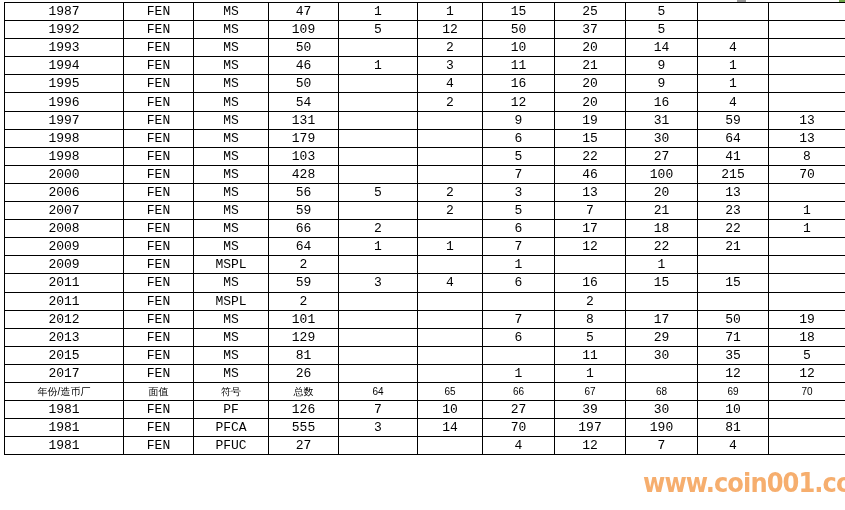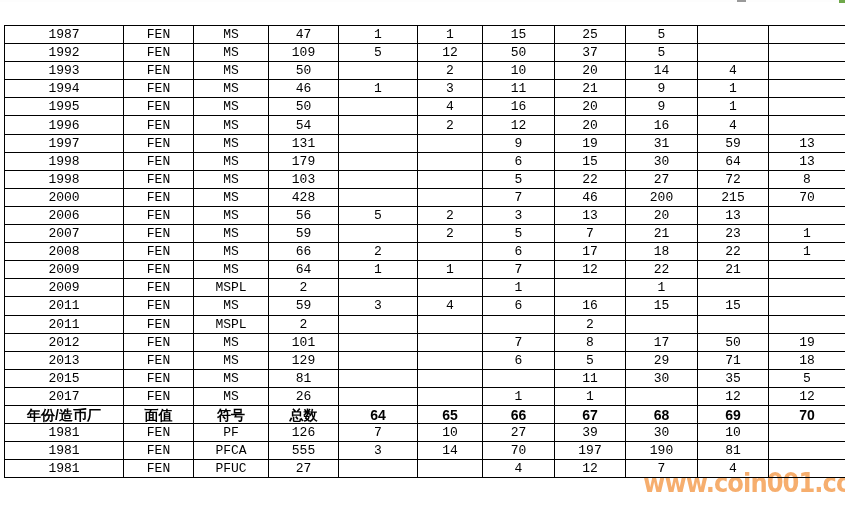--- a/index.html
+++ b/index.html
@@ -33,38 +33,37 @@
     position: absolute;
     left: 839px; top: 0;
     width: 6px; height: 3px;
   }
   table.census {
     position: absolute;
     left: 4px; top: 2px;
     border-collapse: collapse;
     table-layout: fixed;
     width: 841px;
-    margin-top: 23px;
   }
   table.census td {
     border: 1px solid #000000;
     height: 17.1px;
     padding: 0;
     font-size: 13px;
     line-height: 1;
     text-align: center;
     vertical-align: middle;
     color: #000000;
     background: #ffffff;
     overflow: hidden;
     white-space: nowrap;
   }
   tr.header-row td {
-    font-weight: 700;
-    font-size: 14px;
+    font-weight: 400;
+    font-size: 10px;
     font-family: "Liberation Sans", "Liberation Mono", sans-serif;
   }
   .watermark {
     position: absolute;
     left: 643px; top: 467px;
     font-family: "DejaVu Sans", sans-serif;
     font-weight: 700;
     font-size: 26px;
     letter-spacing: -1px;
     white-space: nowrap;
@@ -206,33 +205,33 @@
         <tr class="data-row">
           <td>1998</td>
           <td>FEN</td>
           <td>MS</td>
           <td>103</td>
           <td></td>
           <td></td>
           <td>5</td>
           <td>22</td>
           <td>27</td>
-          <td>72</td>
+          <td>41</td>
           <td>8</td>
         </tr>
         <tr class="data-row">
           <td>2000</td>
           <td>FEN</td>
           <td>MS</td>
           <td>428</td>
           <td></td>
           <td></td>
           <td>7</td>
           <td>46</td>
-          <td>200</td>
+          <td>100</td>
           <td>215</td>
           <td>70</td>
         </tr>
         <tr class="data-row">
           <td>2006</td>
           <td>FEN</td>
           <td>MS</td>
           <td>56</td>
           <td>5</td>
           <td>2</td>

